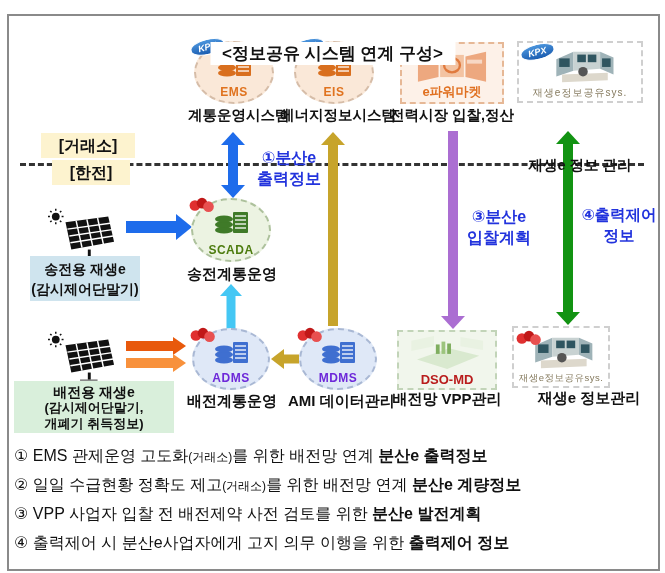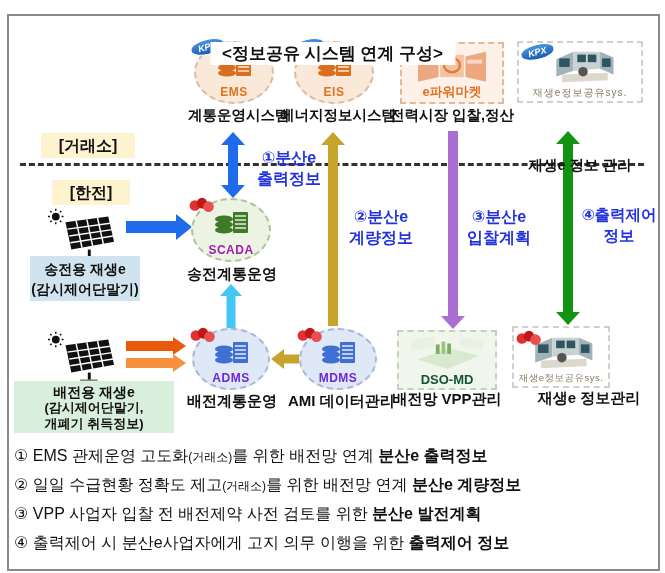--- a/index.html
+++ b/index.html
@@ -9,21 +9,21 @@
   .title{position:absolute;top:2px;left:50%;transform:translateX(-50%);background:#fff;
          padding:0 12px;font-size:17px;font-weight:bold;white-space:nowrap;z-index:6;margin-top:40px;}
   .divider{position:absolute;left:20px;top:163px;width:624px;border-top:3px dashed #333;z-index:1;}
   .zone{position:absolute;background:#fdf3cf;font-weight:bold;font-size:16px;text-align:center;z-index:2;}
   
   .sys-circle{position:absolute;border-radius:50%;border:2px dashed #bdbdbd;box-sizing:border-box;z-index:3;}
   .c-peach{background:#fae8d8;border-color:#d6bda8;}
   .c-green{background:#ecf3e2;border-color:#adc19c;}
   .c-blue{background:#dfe8f7;border-color:#a9b8d4;}
   .circle-code{position:absolute;bottom:3px;width:100%;text-align:center;font-weight:bold;font-size:12px;letter-spacing:.5px;}
-  .code-orange{color:#e0731f;}.code-green{color:#a21caf;}.code-blue{color:#6d28d9;}
+  .code-orange{color:#e0731f;}.code-green{color:#4d7c0f;}.code-blue{color:#6d28d9;}
   .db-svg{position:absolute;left:50%;top:7px;transform:translateX(-50%);width:38px;height:30px;}
   .kpx{position:absolute;top:-4px;left:-6px;background:linear-gradient(#4b95dd,#1a5cb0);color:#fff;
        font-style:italic;font-weight:bold;font-size:9px;padding:2px 7px;border-radius:50%;
        transform:rotate(-14deg);border:1px solid #fff;z-index:4;}
   .kepco{position:absolute;top:-3px;left:-4px;width:26px;height:17px;z-index:4;}
   
   .img-box{position:absolute;box-sizing:border-box;border:2px dashed #cfcfcf;background:#fff;z-index:3;}
   .img-box .caption{position:absolute;bottom:1px;width:100%;text-align:center;}
   .sys-label{position:absolute;font-size:14.5px;font-weight:bold;text-align:center;white-space:nowrap;z-index:3;}
   .src-box{position:absolute;text-align:center;font-weight:bold;z-index:3;box-sizing:border-box;}
@@ -124,39 +124,35 @@
       <rect x="50" y="13" width="9" height="9" fill="#2f5560"></rect>
       <polygon points="8,30 56,28 56,36 8,38" fill="#ddd8cc"></polygon>
       <circle cx="30" cy="27" r="5" fill="#555"></circle>
     </svg>
     <div class="caption" style="font-size:10px;color:#857a5e;letter-spacing:1px;">재생e정보공유sys.</div>
   </div>
   <div class="sys-label" style="left:516px;top:108px;width:128px;margin-top:48px;">재생e 정보 관리</div>
 
   <div class="zone" style="left:41px;top:133px;width:94px;height:25px;line-height:25px;">[거래소]</div>
   <div class="divider"></div>
-  <div class="zone" style="left:52px;top:180px;width:78px;height:25px;line-height:25px;">[한전]</div>
+  <div class="zone" style="left:52px;top:160px;width:78px;height:25px;line-height:25px;">[한전]</div>
 
   <div class="varrow both" style="left: 219px; top: 132px; width: 28px; height: 66px; --c: #1e6ceb;">
     <div class="head-up"></div>
       <div class="shaft"></div>
       <div class="head-down"></div>
   </div>
   <div class="flow-label" style="left:247px;top:147px;width:84px;">
     <div>①분산e</div>
       <div>출력정보</div>
   </div>
 
   <div class="varrow up" style="left: 319px; top: 132px; width: 28px; height: 194px; --c: #c7a42b;">
     <div class="head-up"></div>
       <div class="shaft"></div>
-  </div>
-  <div class="flow-label" style="left:340px;top:206px;width:82px;">
-    <div>②분산e</div>
-      <div>계량정보</div>
   </div>
 
   <div class="varrow down" style="left: 439px; top: 131px; width: 28px; height: 198px; --c: #ab6ed2;">
     <div class="shaft"></div>
       <div class="head-down"></div>
   </div>
   <div class="flow-label" style="left:458px;top:206px;width:82px;">
     <div>③분산e</div>
       <div>입찰계획</div>
   </div>
@@ -324,21 +320,21 @@
 
   <div class="img-box" style="left:397px;top:330px;width:100px;height:60px;background:#f1f6ec;border-color:#c2d4b8;">
     <svg style="position:absolute;top:3px;left:5%;width:90%;height:34px;" viewBox="0 0 80 36">
       <polygon points="8,26 42,14 74,22 40,36" fill="#d9e9cf"></polygon>
       <rect x="28" y="10" width="4" height="10" fill="#7fae5f"></rect>
       <rect x="34" y="7" width="4" height="13" fill="#9cc47d"></rect>
       <rect x="40" y="9" width="4" height="11" fill="#7fae5f"></rect>
       <polygon points="2,6 26,1 26,12 2,17" fill="#e9f2e2"></polygon>
       <polygon points="54,2 78,6 78,16 54,12" fill="#e9f2e2"></polygon>
     </svg>
-    <div class="caption" style="font-size:13px;font-weight:bold;color:#14532d;">DSO-MD</div>
+    <div class="caption" style="font-size:13px;font-weight:bold;color:#b91c1c;">DSO-MD</div>
   </div>
   <div class="sys-label" style="left:390px;top:390px;width:114px;font-size:15px;">배전망 VPP관리</div>
 
   <div class="img-box" style="left:512px;top:326px;width:98px;height:62px;">
     <svg class="kepco" style="top:2px;left:2px;" viewBox="0 0 22 14">
       <circle cx="5" cy="7" r="4.5" fill="#e03030"></circle>
         <circle cx="11" cy="5" r="4.5" fill="#c01818"></circle>
         <circle cx="16.5" cy="8" r="4.5" fill="#e85050"></circle>
     </svg>
     <svg style="position:absolute;top:4px;left:16%;width:74%;height:40px;" viewBox="0 0 64 42">

